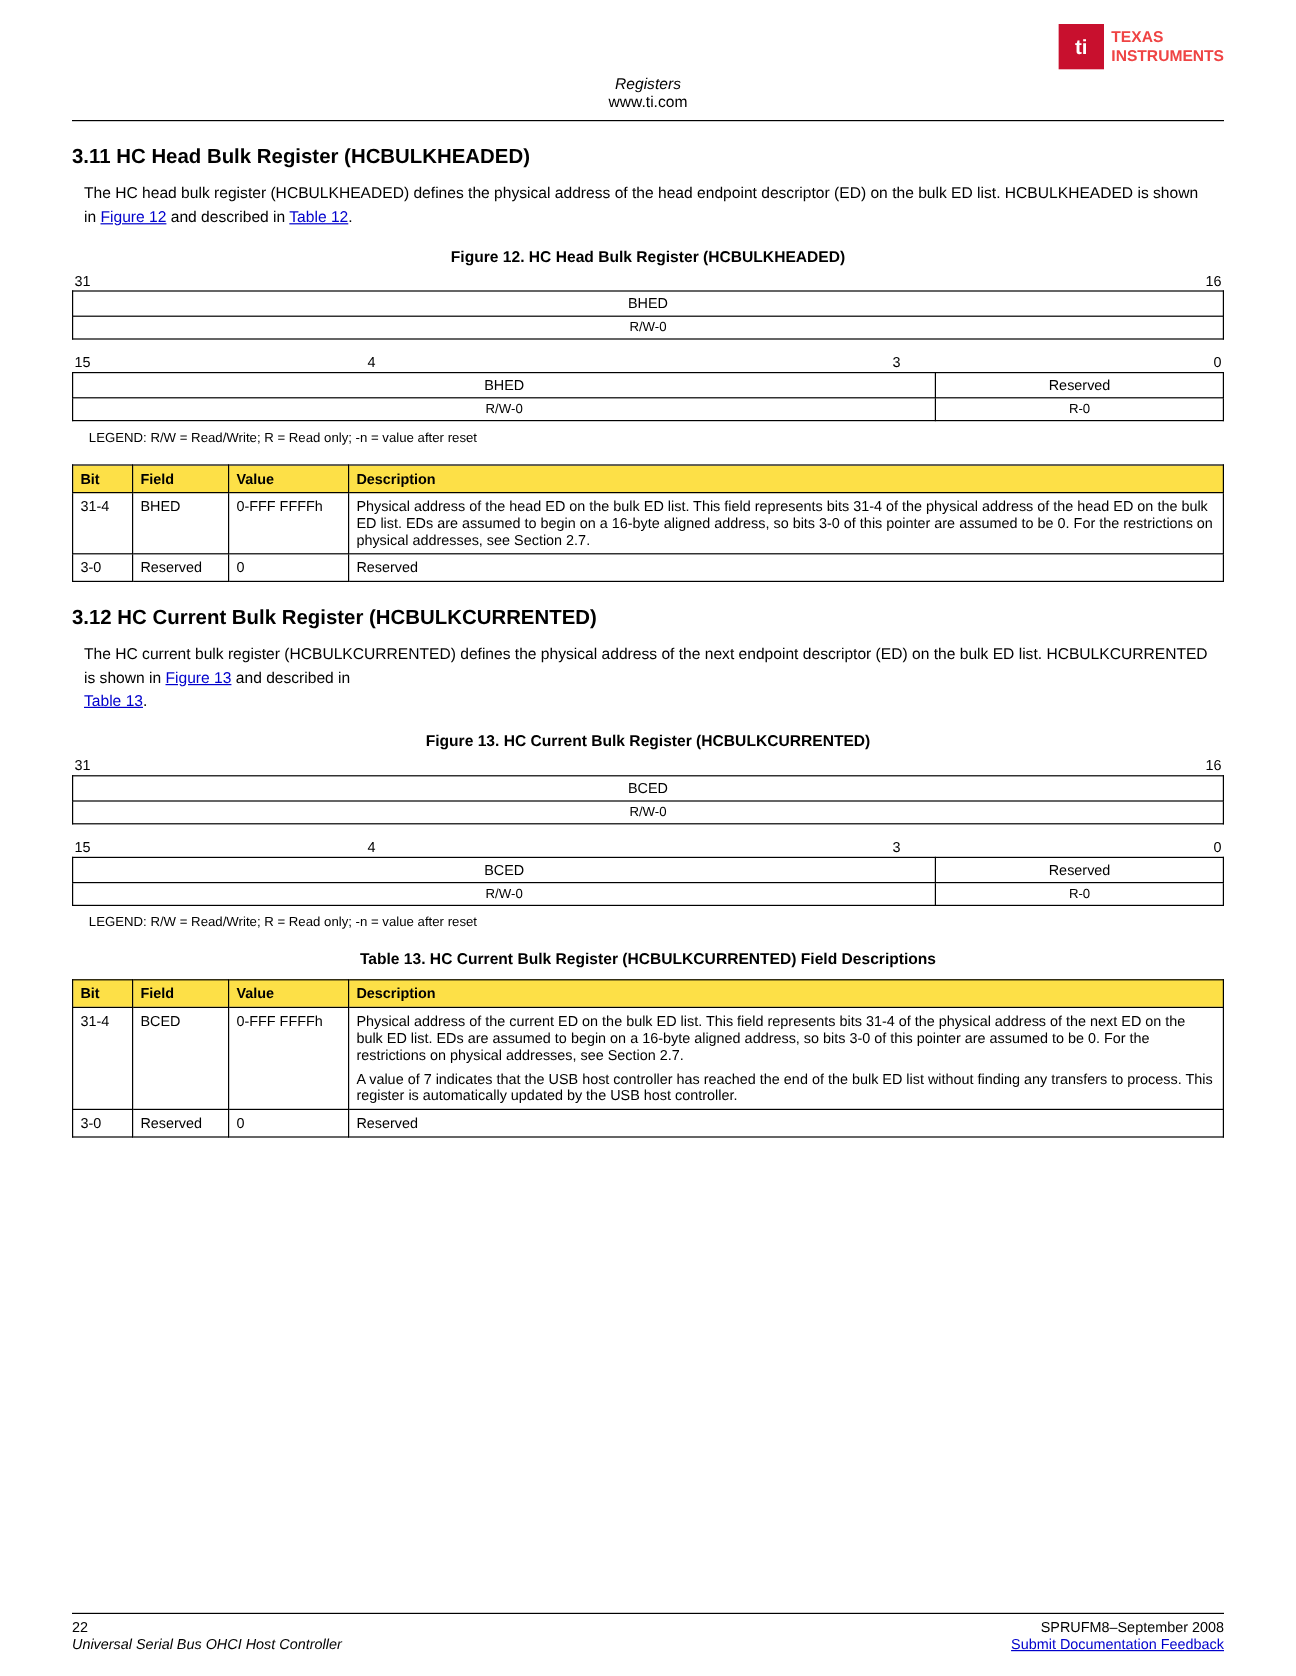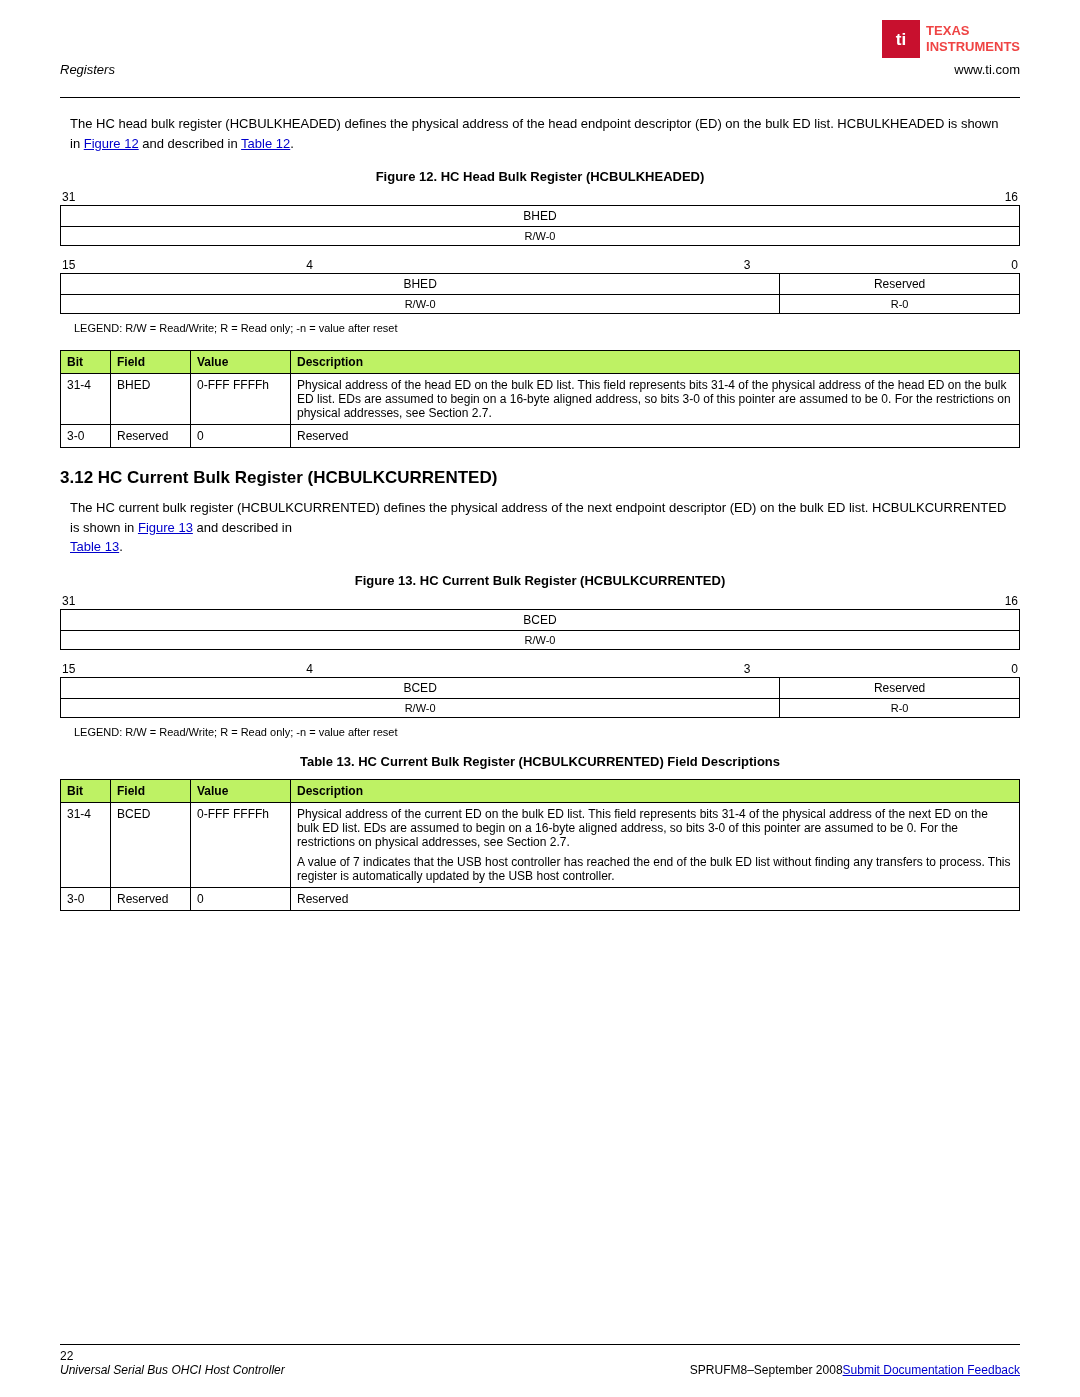--- a/index.html
+++ b/index.html
@@ -39,22 +39,23 @@
       line-height: 1.2;
       color: #ef4444;
       text-transform: uppercase;
     }
 
     .header-row {
       display: flex;
       justify-content: space-between;
       align-items: center;
       border-bottom: 1px solid #000;
-      padding-bottom: 20px;
+      padding-bottom: 8px;
       margin-bottom: 16px;
+      flex-direction: column;
     }
 
     
     .section-title {
       font-size: 17px;
       font-weight: bold;
       margin-bottom: 10px;
       margin-top: 20px;
     }
 
@@ -131,21 +132,21 @@
     
     .desc-table {
       width: 100%;
       border-collapse: collapse;
       margin: 10px 0 16px 0;
       font-size: 12px;
     }
 
     .desc-table th {
       border: 1px solid #000;
-      background: #bef264;
+      background: #fde047;
       padding: 4px 6px;
       text-align: left;
       font-weight: bold;
     }
 
     .desc-table td {
       border: 1px solid #000;
       padding: 4px 6px;
       vertical-align: top;
     }
@@ -176,21 +177,21 @@
       font-size: 12px;
     }
 
     .footer-left {
       display: flex;
       flex-direction: column;
     }
 
     .footer-right {
       display: flex;
-      flex-direction: row;
+      flex-direction: column;
       align-items: flex-end;
     }
 
     .footer-link {
       color: #0000cc;
       text-decoration: underline;
       font-size: 12px;
     }
 
     .italic { font-style: italic; }
@@ -212,20 +213,21 @@
       </div>
     </div>
   </div>
 
   <div class="header-row">
     <span class="italic">Registers</span>
     <span>www.ti.com</span>
   </div>
 
   <div class="section-311">
+    <div class="section-title">3.11  HC Head Bulk Register (HCBULKHEADED)</div>
 
     <div class="section-body">
       <span>The HC head bulk register (HCBULKHEADED) defines the physical address of the head endpoint descriptor (ED) on the bulk ED list. HCBULKHEADED is shown in</span>
       <span> </span><a class="link-blue">Figure 12</a>
       <span> </span><span>and described in</span>
       <span> </span><a class="link-blue">Table 12</a><span>.</span>
     </div>
 
     <div class="figure-title">Figure 12. HC Head Bulk Register (HCBULKHEADED)</div>
 

